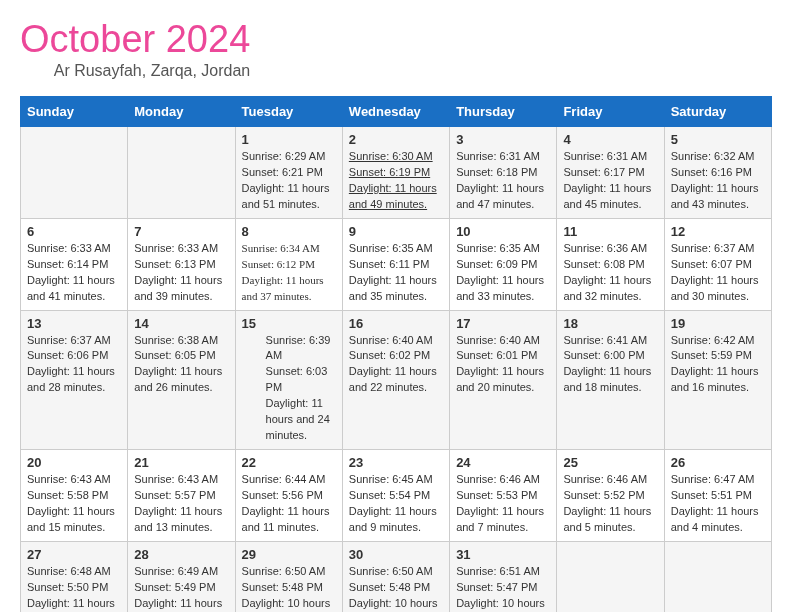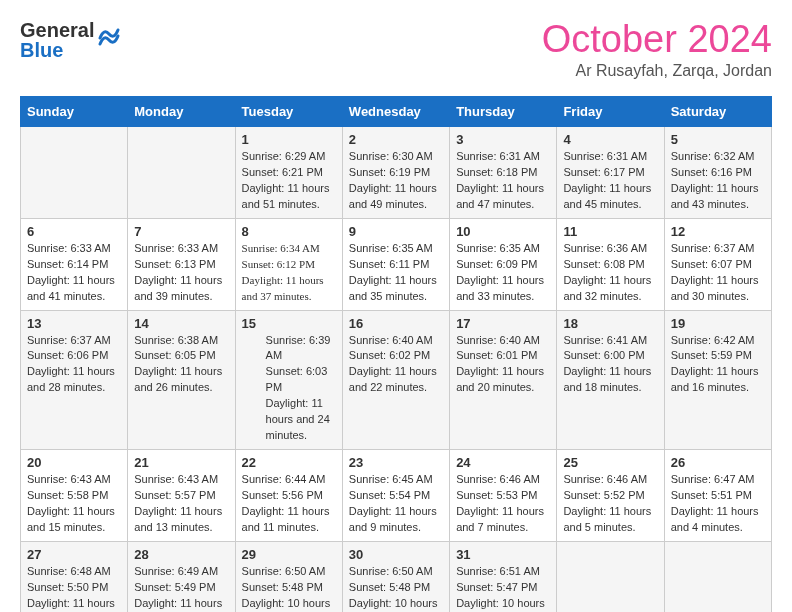--- a/index.html
+++ b/index.html
@@ -72,32 +72,20 @@
     .day-info {
       color: #333;
       font-size: 11px;
       line-height: 1.45;
     }
   </style>
 </head>
 <body>
 
 <div class="header">
-  <div class="logo">
-    <div style="display:flex;align-items:center;gap:2px;">
-      <div style="display:inline-flex;flex-direction:column;line-height:1;">
-        <span style="font-size:20px;font-weight:bold;color:#333;">General</span>
-        <span style="font-size:20px;font-weight:bold;color:#1a6fc4;">Blue</span>
-      </div>
-      <svg width="22" height="28" viewBox="0 0 22 28" style="margin-left:2px;margin-top:-4px;">
-        <path d="M2 14 Q6 4 11 10 Q16 16 20 6" stroke="#1a6fc4" stroke-width="3" fill="none" stroke-linecap="round"></path>
-        <path d="M2 20 Q6 10 11 16 Q16 22 20 12" stroke="#1a6fc4" stroke-width="3" fill="none" stroke-linecap="round"></path>
-      </svg>
-    </div>
-  </div>
   <div class="title-block">
     <div class="month-title">October 2024</div>
     <div class="location">Ar Rusayfah, Zarqa, Jordan</div>
   </div>
 </div>
 
 <table>
   <thead>
     <tr>
     <th>Sunday</th>
@@ -114,21 +102,21 @@
         <td></td>
         <td></td>
         <td>
           <span class="day-number">1</span>
           <div class="day-info" style="white-space: pre-line;">Sunrise: 6:29 AM
 Sunset: 6:21 PM
 Daylight: 11 hours and 51 minutes.</div>
         </td>
         <td>
           <span class="day-number">2</span>
-          <div class="day-info" style="white-space: pre-line;">Sunrise: 6:30 AM
+          <div class="day-info" style="white-space: pre-line; text-decoration: underline;">Sunrise: 6:30 AM
 Sunset: 6:19 PM
 Daylight: 11 hours and 49 minutes.</div>
         </td>
         <td>
           <span class="day-number">3</span>
           <div class="day-info" style="white-space: pre-line;">Sunrise: 6:31 AM
 Sunset: 6:18 PM
 Daylight: 11 hours and 47 minutes.</div>
         </td>
         <td>

